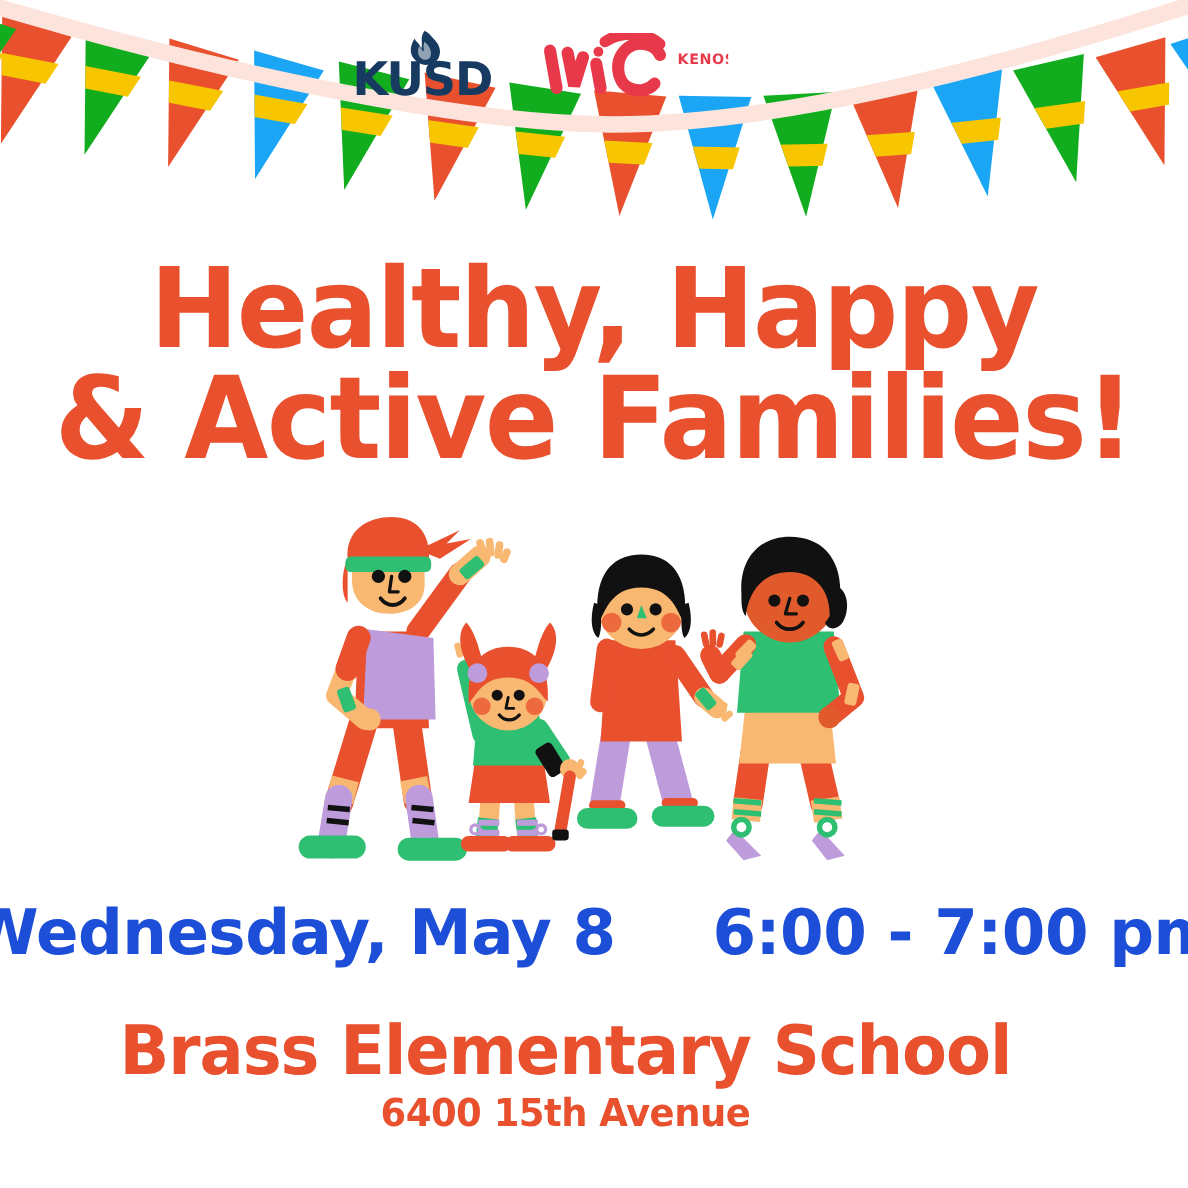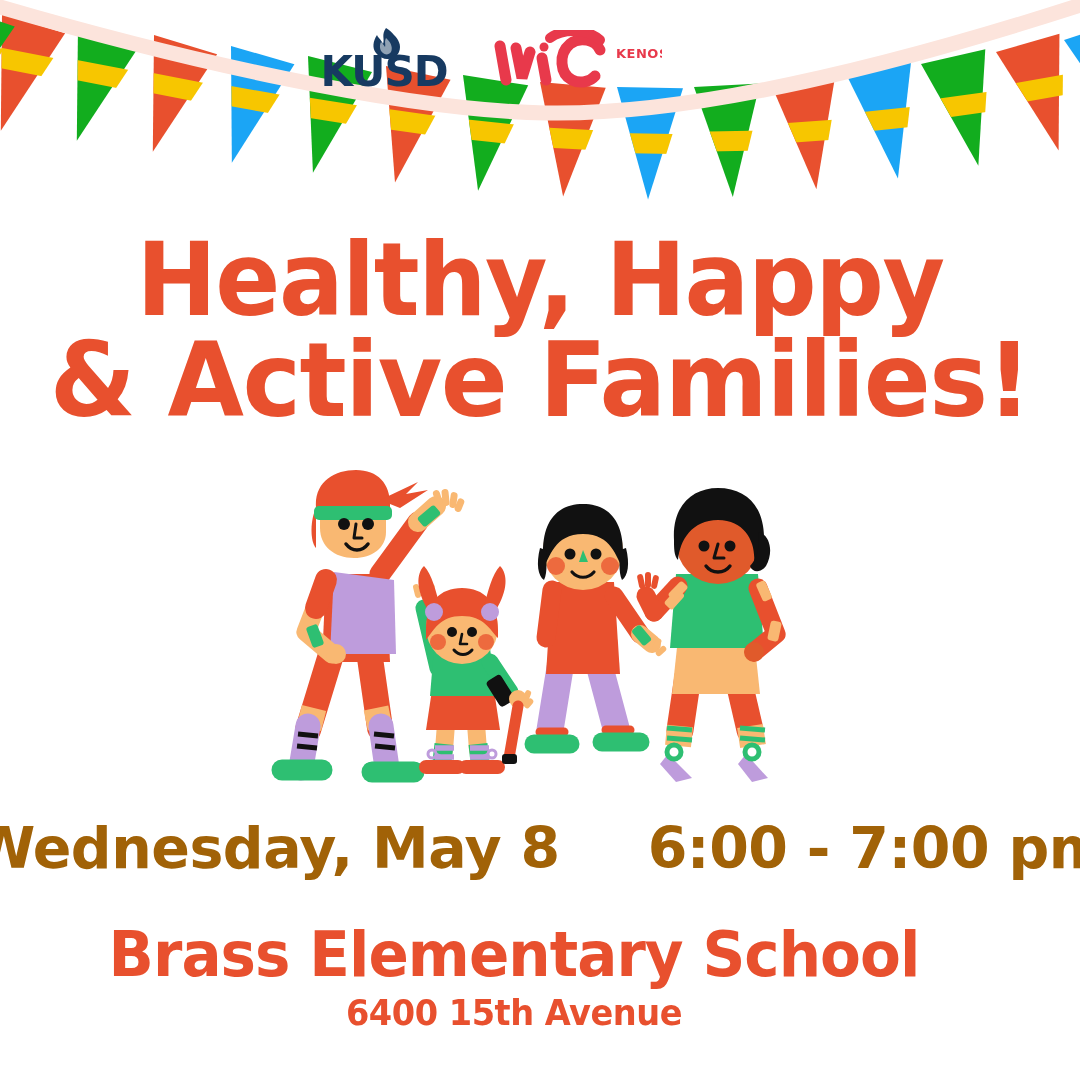--- a/index.html
+++ b/index.html
@@ -79,21 +79,21 @@
   .datetime-row {
     position: absolute;
     top: 806px;
     left: 0;
     width: 1080px;
     height: 84px;
     display: flex;
     align-items: center;
     justify-content: center;
     gap: 88px;
-    color: #a16207;
+    color: #1d4ed8;
     font-family: "DejaVu Sans", sans-serif;
     font-weight: bold;
     font-size: 57px;
     letter-spacing: -0.5px;
   }
   .datetime-row span { white-space: nowrap; }
 
   
   .venue {
     position: absolute;

